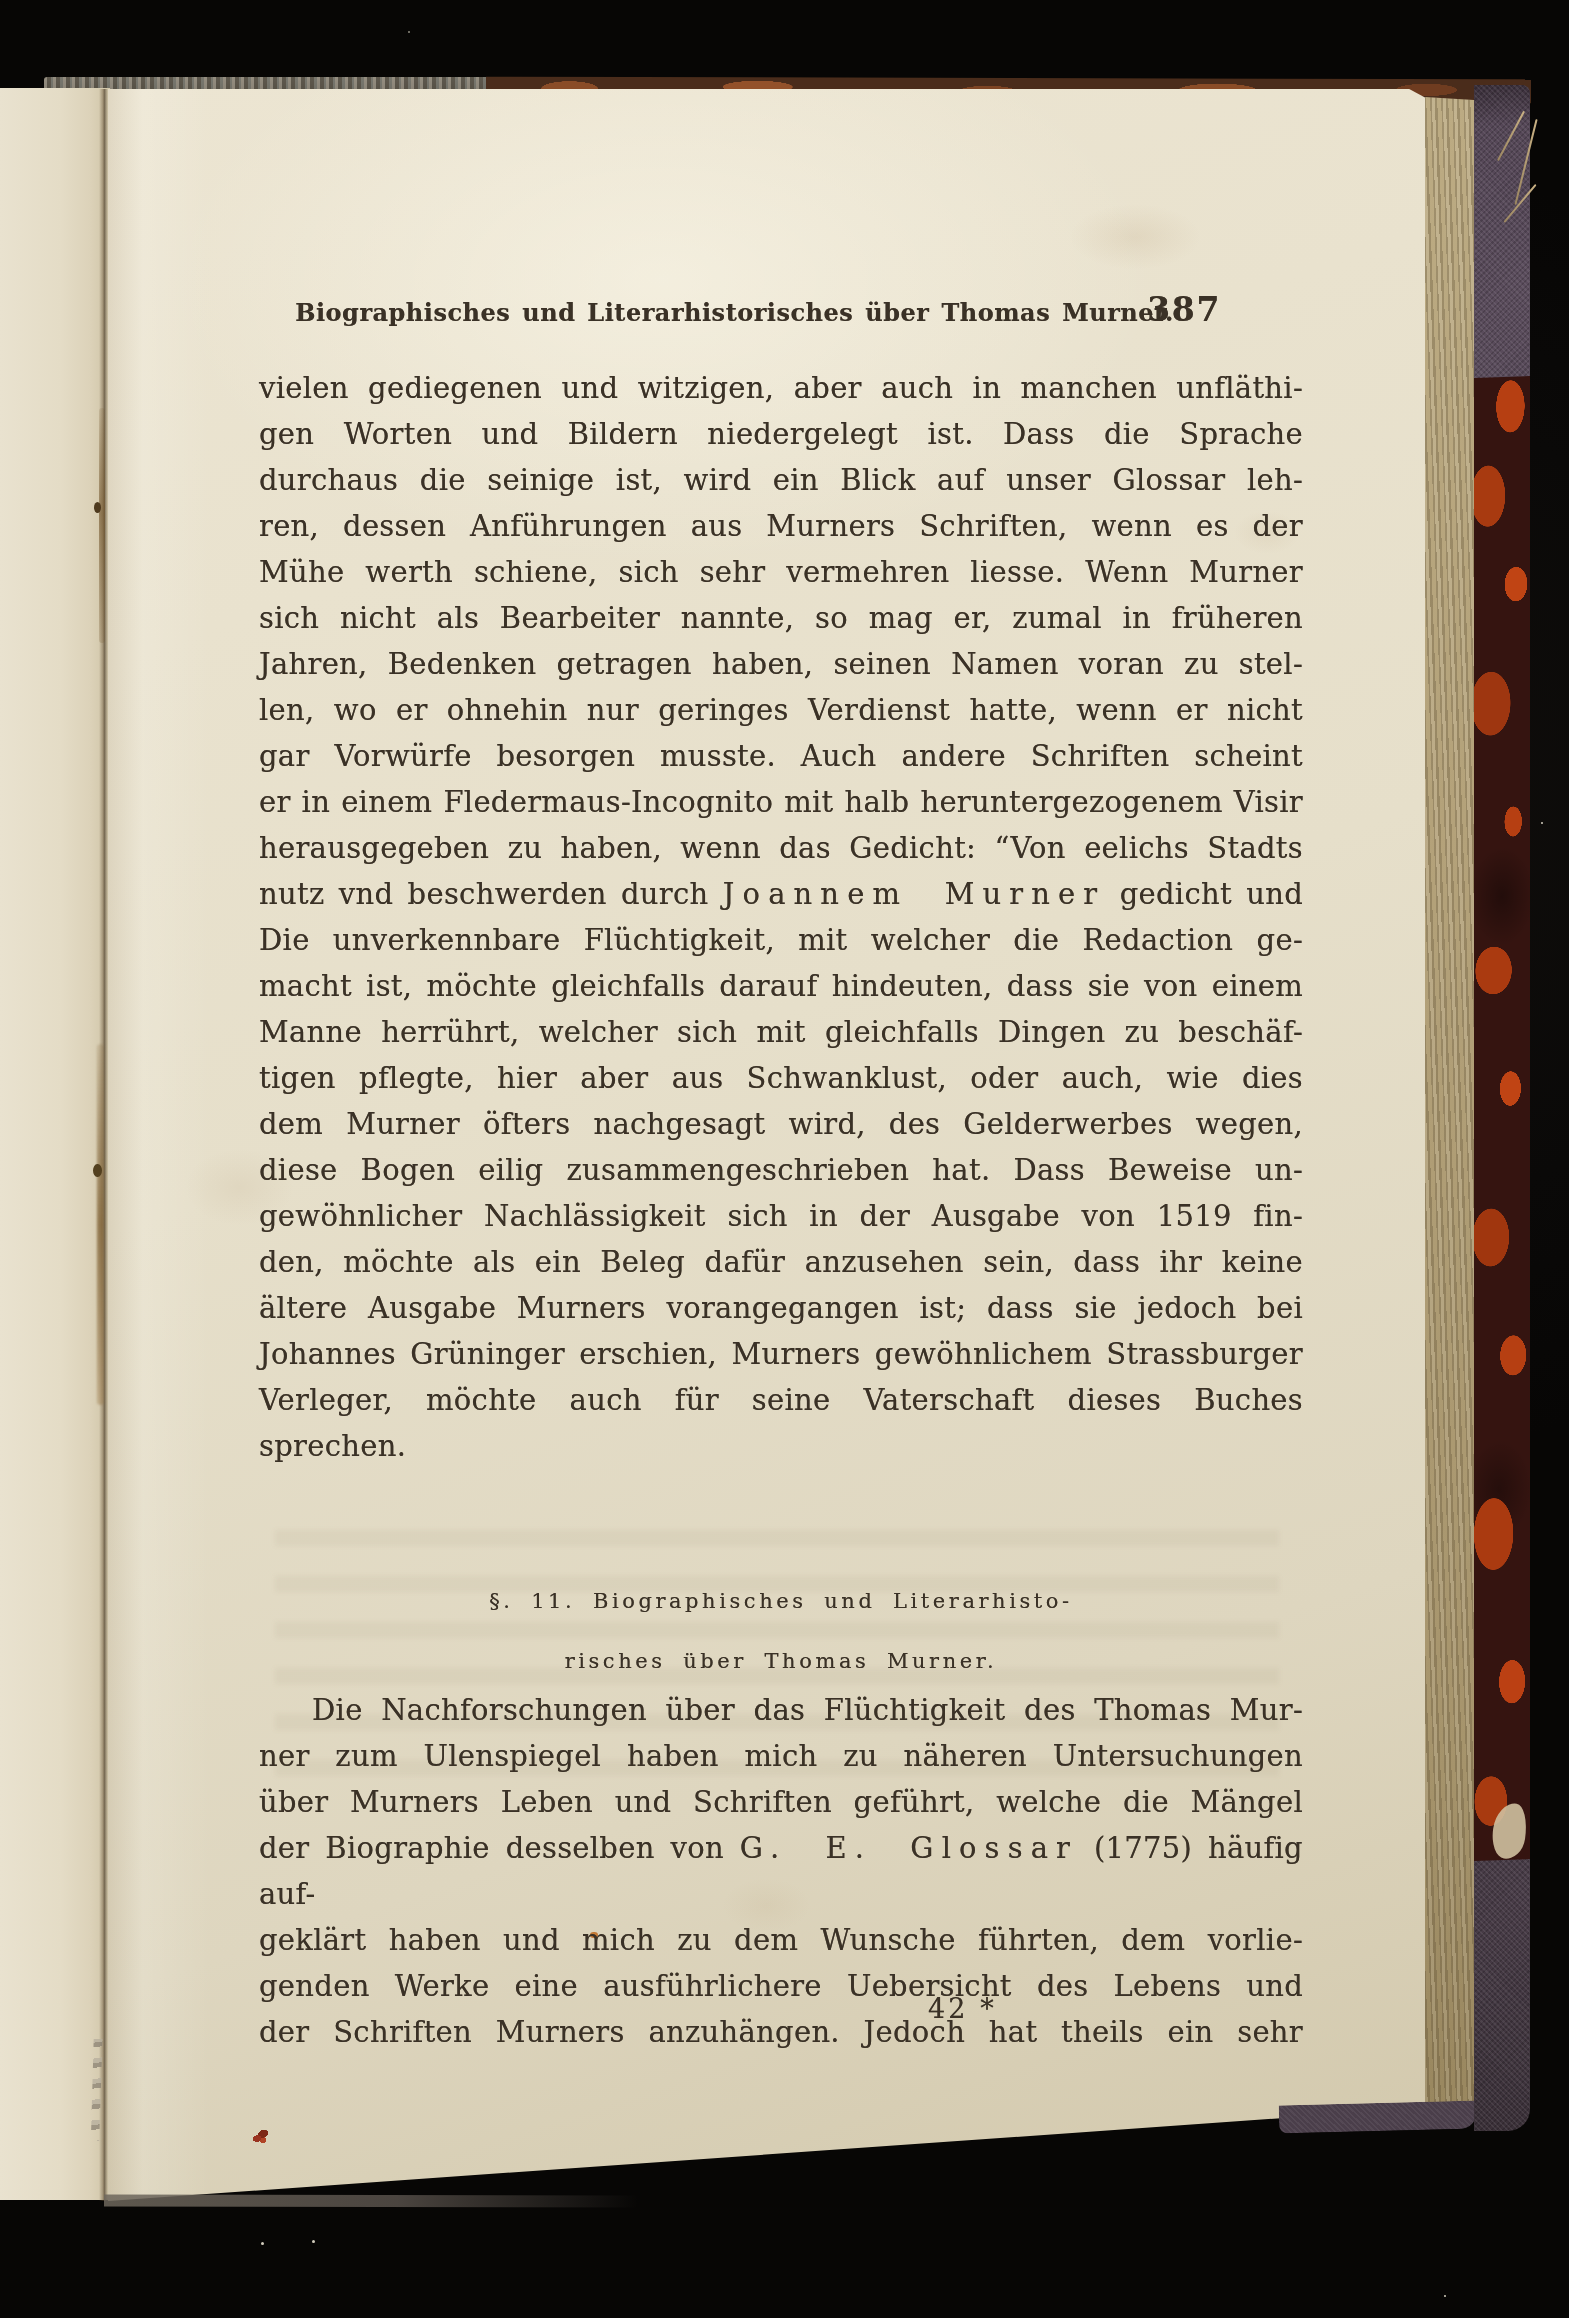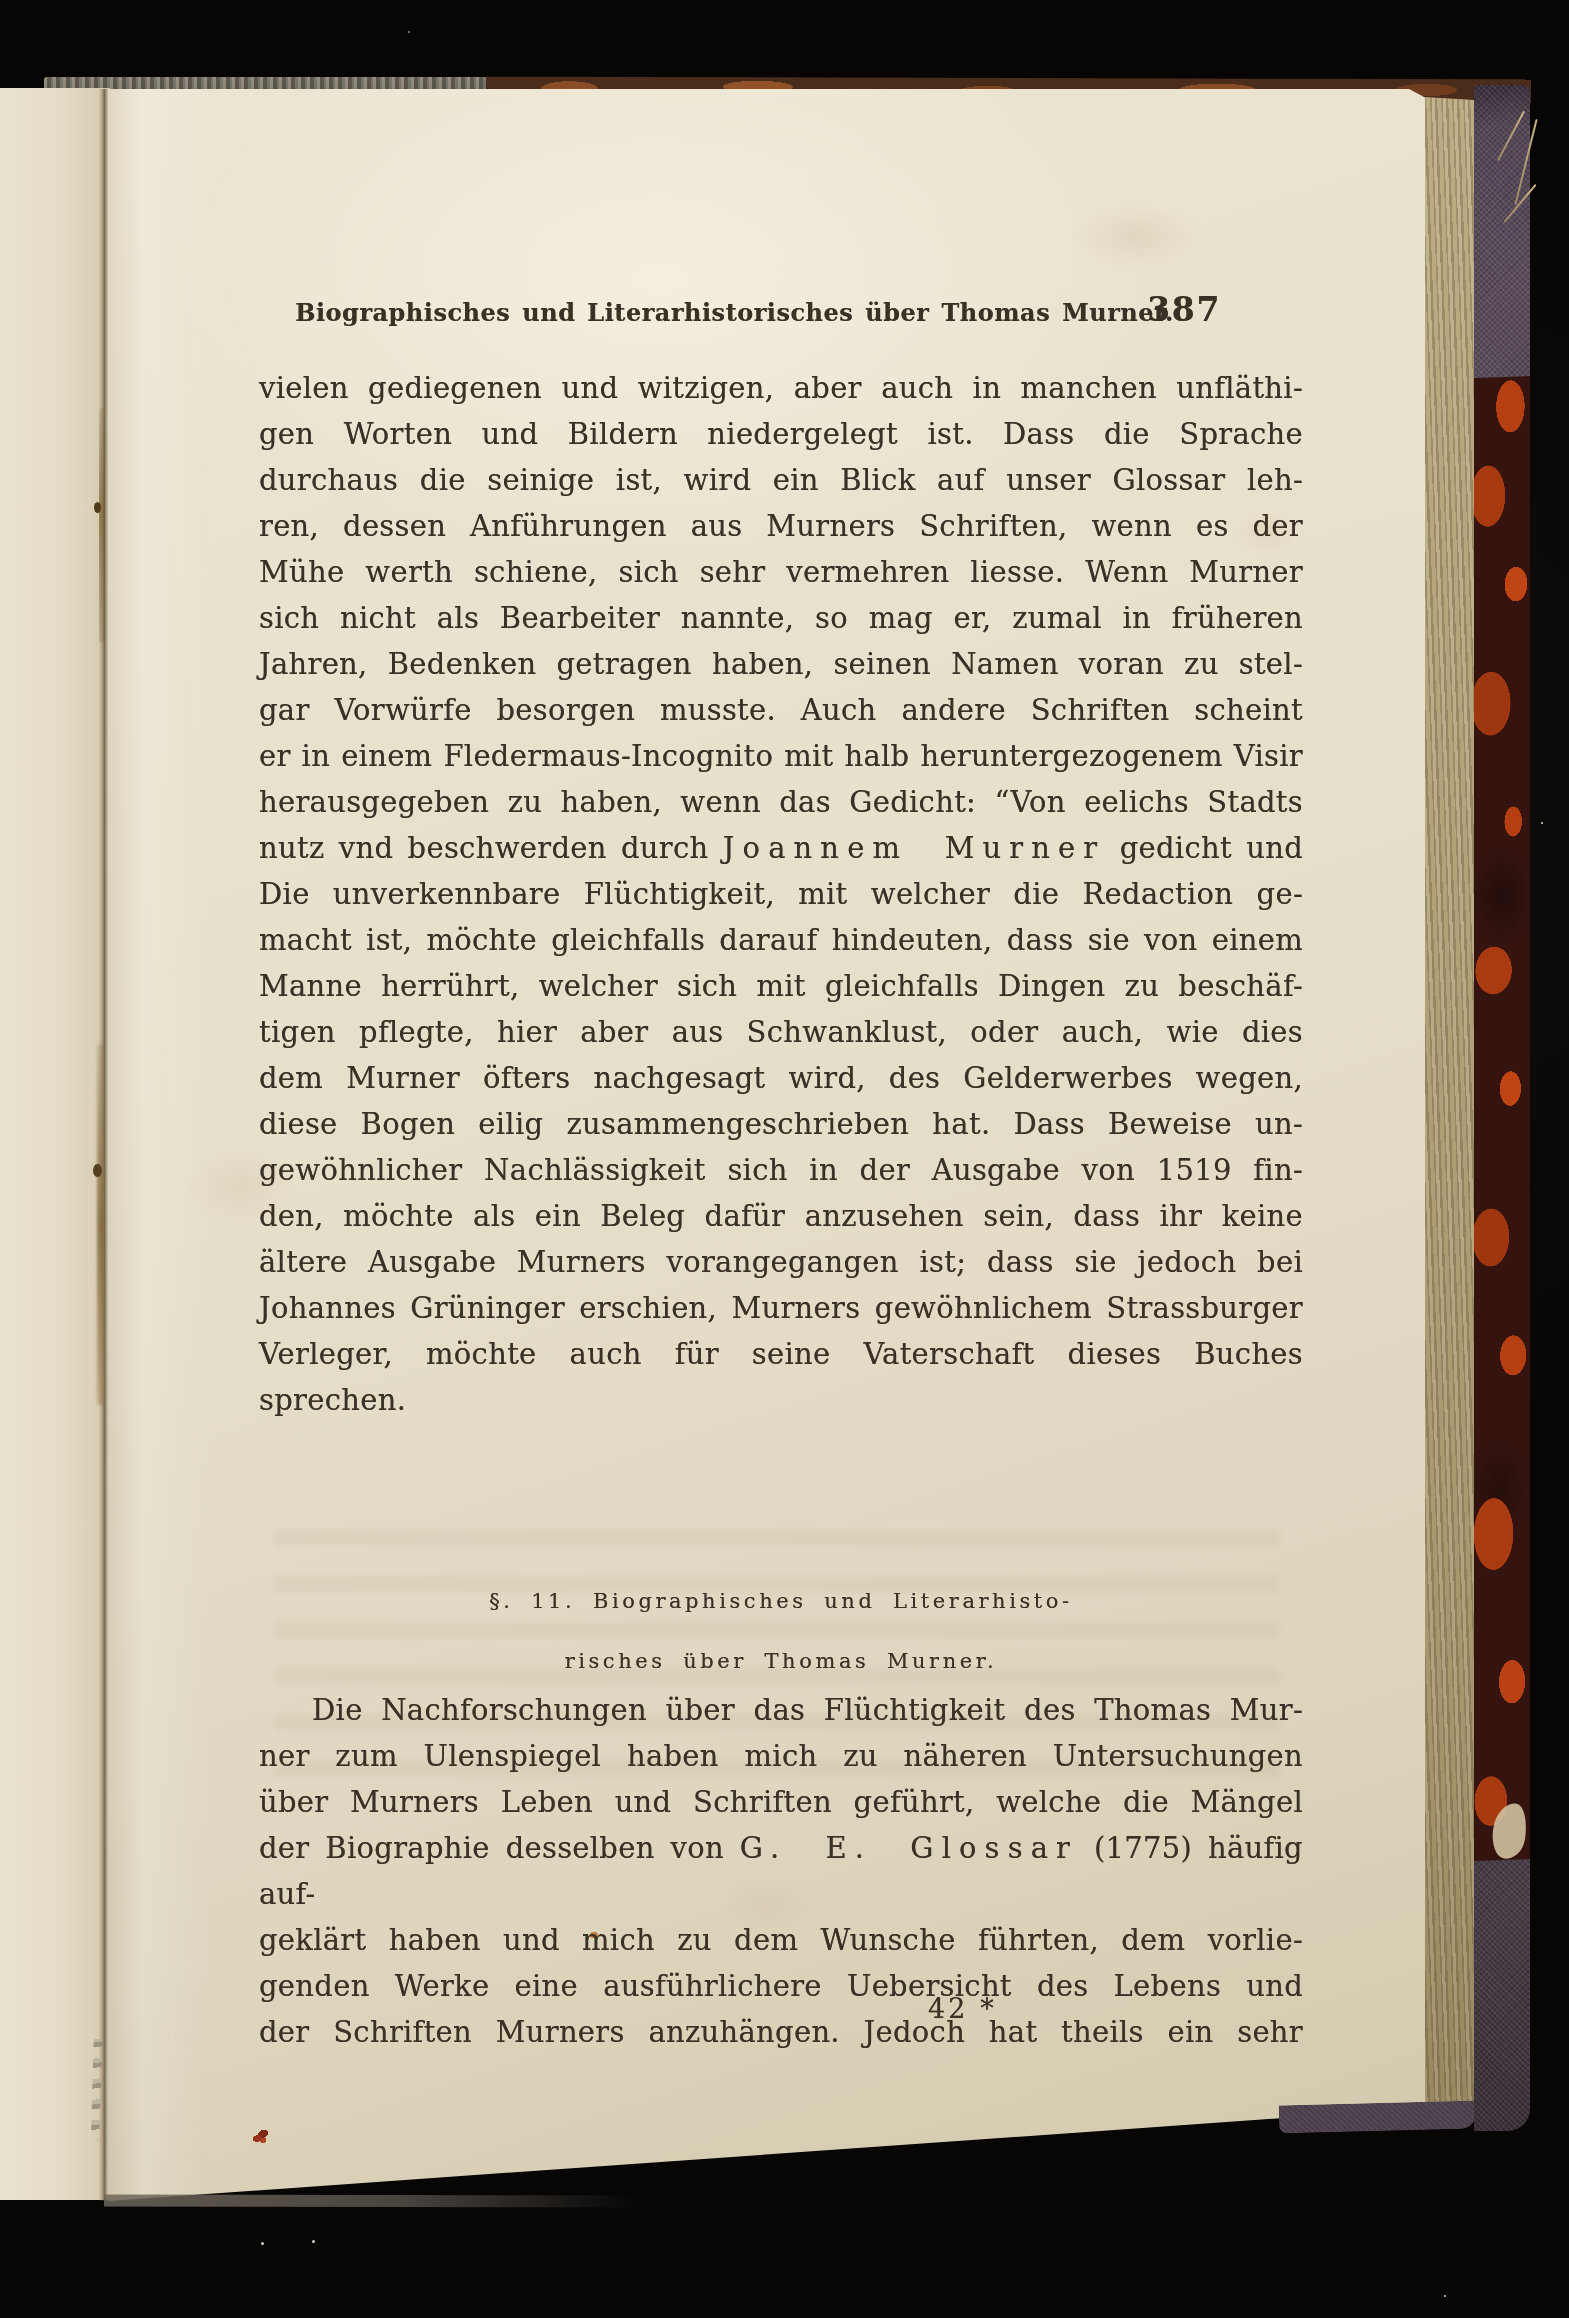--- a/index.html
+++ b/index.html
@@ -155,20 +155,21 @@
     </div>
 
     <div class="para p1">
         <div class="tl">vielen gediegenen und witzigen, aber auch in manchen unfläthi-</div>
         <div class="tl">gen Worten und Bildern niedergelegt ist. Dass die Sprache</div>
         <div class="tl">durchaus die seinige ist, wird ein Blick auf unser Glossar leh-</div>
         <div class="tl">ren, dessen Anführungen aus Murners Schriften, wenn es der</div>
         <div class="tl">Mühe werth schiene, sich sehr vermehren liesse. Wenn Murner</div>
         <div class="tl">sich nicht als Bearbeiter nannte, so mag er, zumal in früheren</div>
         <div class="tl">Jahren, Bedenken getragen haben, seinen Namen voran zu stel-</div>
+        <div class="tl">len, wo er ohnehin nur geringes Verdienst hatte, wenn er nicht</div>
         <div class="tl">gar Vorwürfe besorgen musste. Auch andere Schriften scheint</div>
         <div class="tl">er in einem Fledermaus-Incognito mit halb heruntergezogenem Visir</div>
         <div class="tl">herausgegeben zu haben, wenn das Gedicht: “Von eelichs Stadts</div>
         <div class="tl"><span>nutz vnd beschwerden durch </span><span class="sp">Joannem Murner</span><span> gedicht und</span></div>
         <div class="tl">Die unverkennbare Flüchtigkeit, mit welcher die Redaction ge-</div>
         <div class="tl">macht ist, möchte gleichfalls darauf hindeuten, dass sie von einem</div>
         <div class="tl">Manne herrührt, welcher sich mit gleichfalls Dingen zu beschäf-</div>
         <div class="tl">tigen pflegte, hier aber aus Schwanklust, oder auch, wie dies</div>
         <div class="tl">dem Murner öfters nachgesagt wird, des Gelderwerbes wegen,</div>
         <div class="tl">diese Bogen eilig zusammengeschrieben hat. Dass Beweise un-</div>

